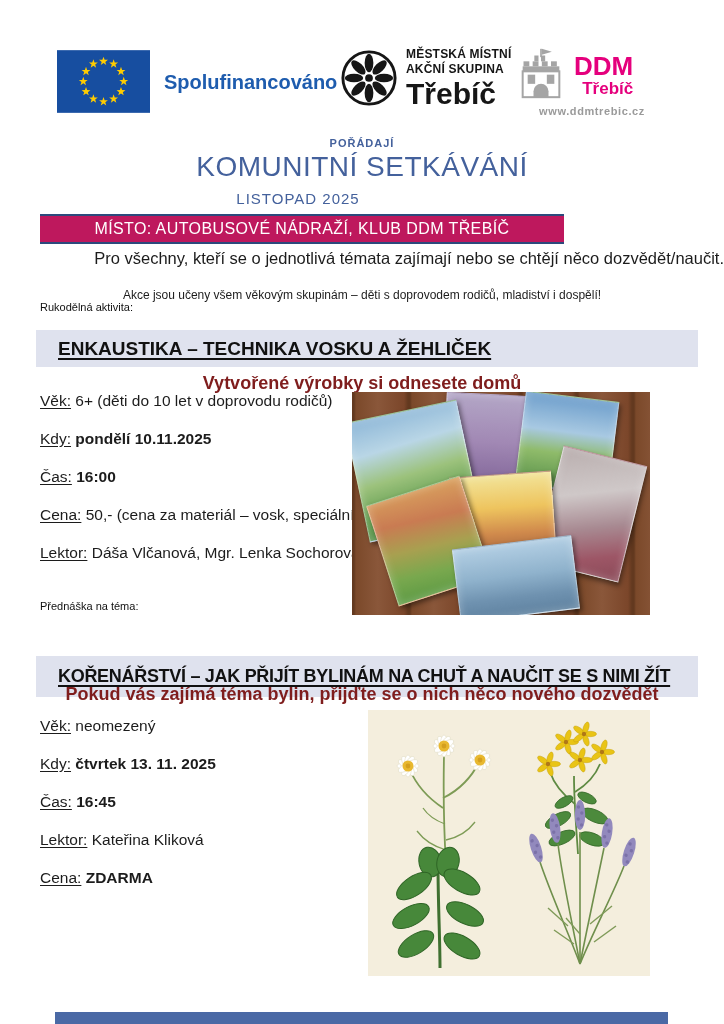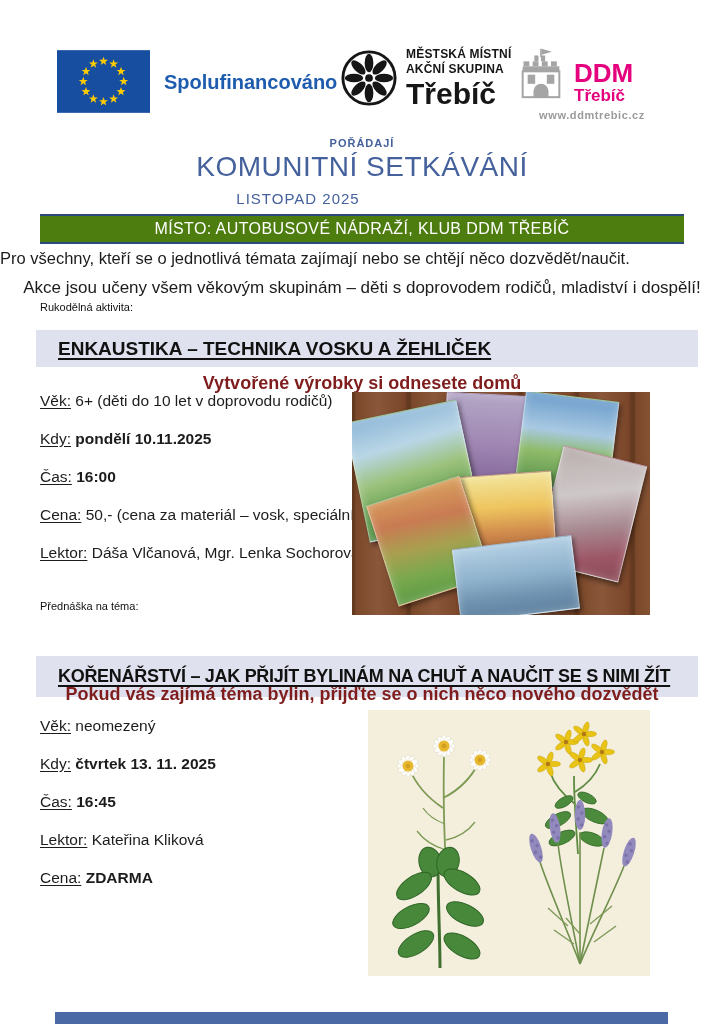--- a/index.html
+++ b/index.html
@@ -11,38 +11,38 @@
   .eu-flag{width:93px;height:63px;display:block;}
   .eu-text{margin-left:14px;color:#1e5cae;font-weight:700;font-size:20px;line-height:26px;}
   .logo-mas{position:absolute;left:340px;top:47px;display:flex;align-items:flex-start;}
   .mas-rosette{width:58px;height:58px;margin-top:2px;}
   .mas-text{margin-left:8px;color:#161616;}
   .mas-org{font-size:12px;font-weight:700;letter-spacing:.2px;line-height:15px;}
   .mas-city{font-size:30px;font-weight:700;line-height:32px;margin-top:1px;}
   .logo-ddm{position:absolute;left:516px;top:45px;width:152px;}
   .ddm-top{display:flex;align-items:flex-start;}
   .ddm-castle{width:50px;height:56px;}
-  .ddm-names{margin-left:8px;margin-top:16px;}
+  .ddm-names{margin-left:8px;margin-top:9px;text-align:right;}
   .ddm-name{color:#e5007d;font-weight:800;font-size:26px;line-height:25px;}
   .ddm-city{color:#e5007d;font-weight:800;font-size:17px;line-height:19px;}
   .ddm-url{color:#9a9a9a;font-weight:700;font-size:11px;letter-spacing:.6px;margin-top:4px;text-align:center;width:152px;}
 
   
   .kicker-center{position:absolute;left:0;top:137px;width:724px;text-align:center;
     color:#44619c;font-size:11px;font-weight:700;letter-spacing:1px;}
   .main-title{position:absolute;left:0;top:151px;width:724px;text-align:center;
     color:#44619c;font-size:28px;font-weight:400;letter-spacing:.5px;}
   .month-title{position:absolute;left:0;top:190px;width:596px;text-align:center;
     color:#44619c;font-size:15px;letter-spacing:1px;}
-  .location-banner{position:absolute;left:40px;top:214px;width:644px;height:26px;
-    background:#4d7c0f;border-top:2px solid #2c4a7c;border-bottom:2px solid #2c4a7c;
+  .location-banner{position:absolute;left:40px;top:214px;width:524px;height:26px;
+    background:#be185d;border-top:2px solid #2c4a7c;border-bottom:2px solid #2c4a7c;
     color:#fff;font-size:16px;letter-spacing:.4px;text-align:center;line-height:26px;}
 
-  .intro1{position:absolute;left:0;top:249px;width:724px;text-align:left;color:#1c1c1c;font-size:16.5px;}
-  .intro2{position:absolute;left:0;top:278px;width:724px;text-align:center;color:#1c1c1c;font-size:17px;}
+  .intro1{position:absolute;left:0;top:249px;width:724px;text-align:right;color:#1c1c1c;font-size:16.5px;}
+  .intro2{position:absolute;left:0;top:288px;width:724px;text-align:center;color:#1c1c1c;font-size:12px;}
 
   .kicker-left{position:absolute;left:40px;color:#111;font-size:11px;font-weight:400;}
   .k1{top:301px;} .k2{top:600px;}
 
   .section-header{position:absolute;left:36px;width:662px;background:#dfe2ee;
     display:flex;align-items:center;}
   .sh1{top:330px;height:37px;} .sh2{top:656px;height:41px;}
   .section-title{color:#111;font-weight:700;font-size:19px;padding-left:22px;white-space:nowrap;
     text-decoration:underline;text-decoration-thickness:2px;text-underline-offset:3px;}
   .sh2 .section-title{font-size:18px;letter-spacing:-.3px;}

